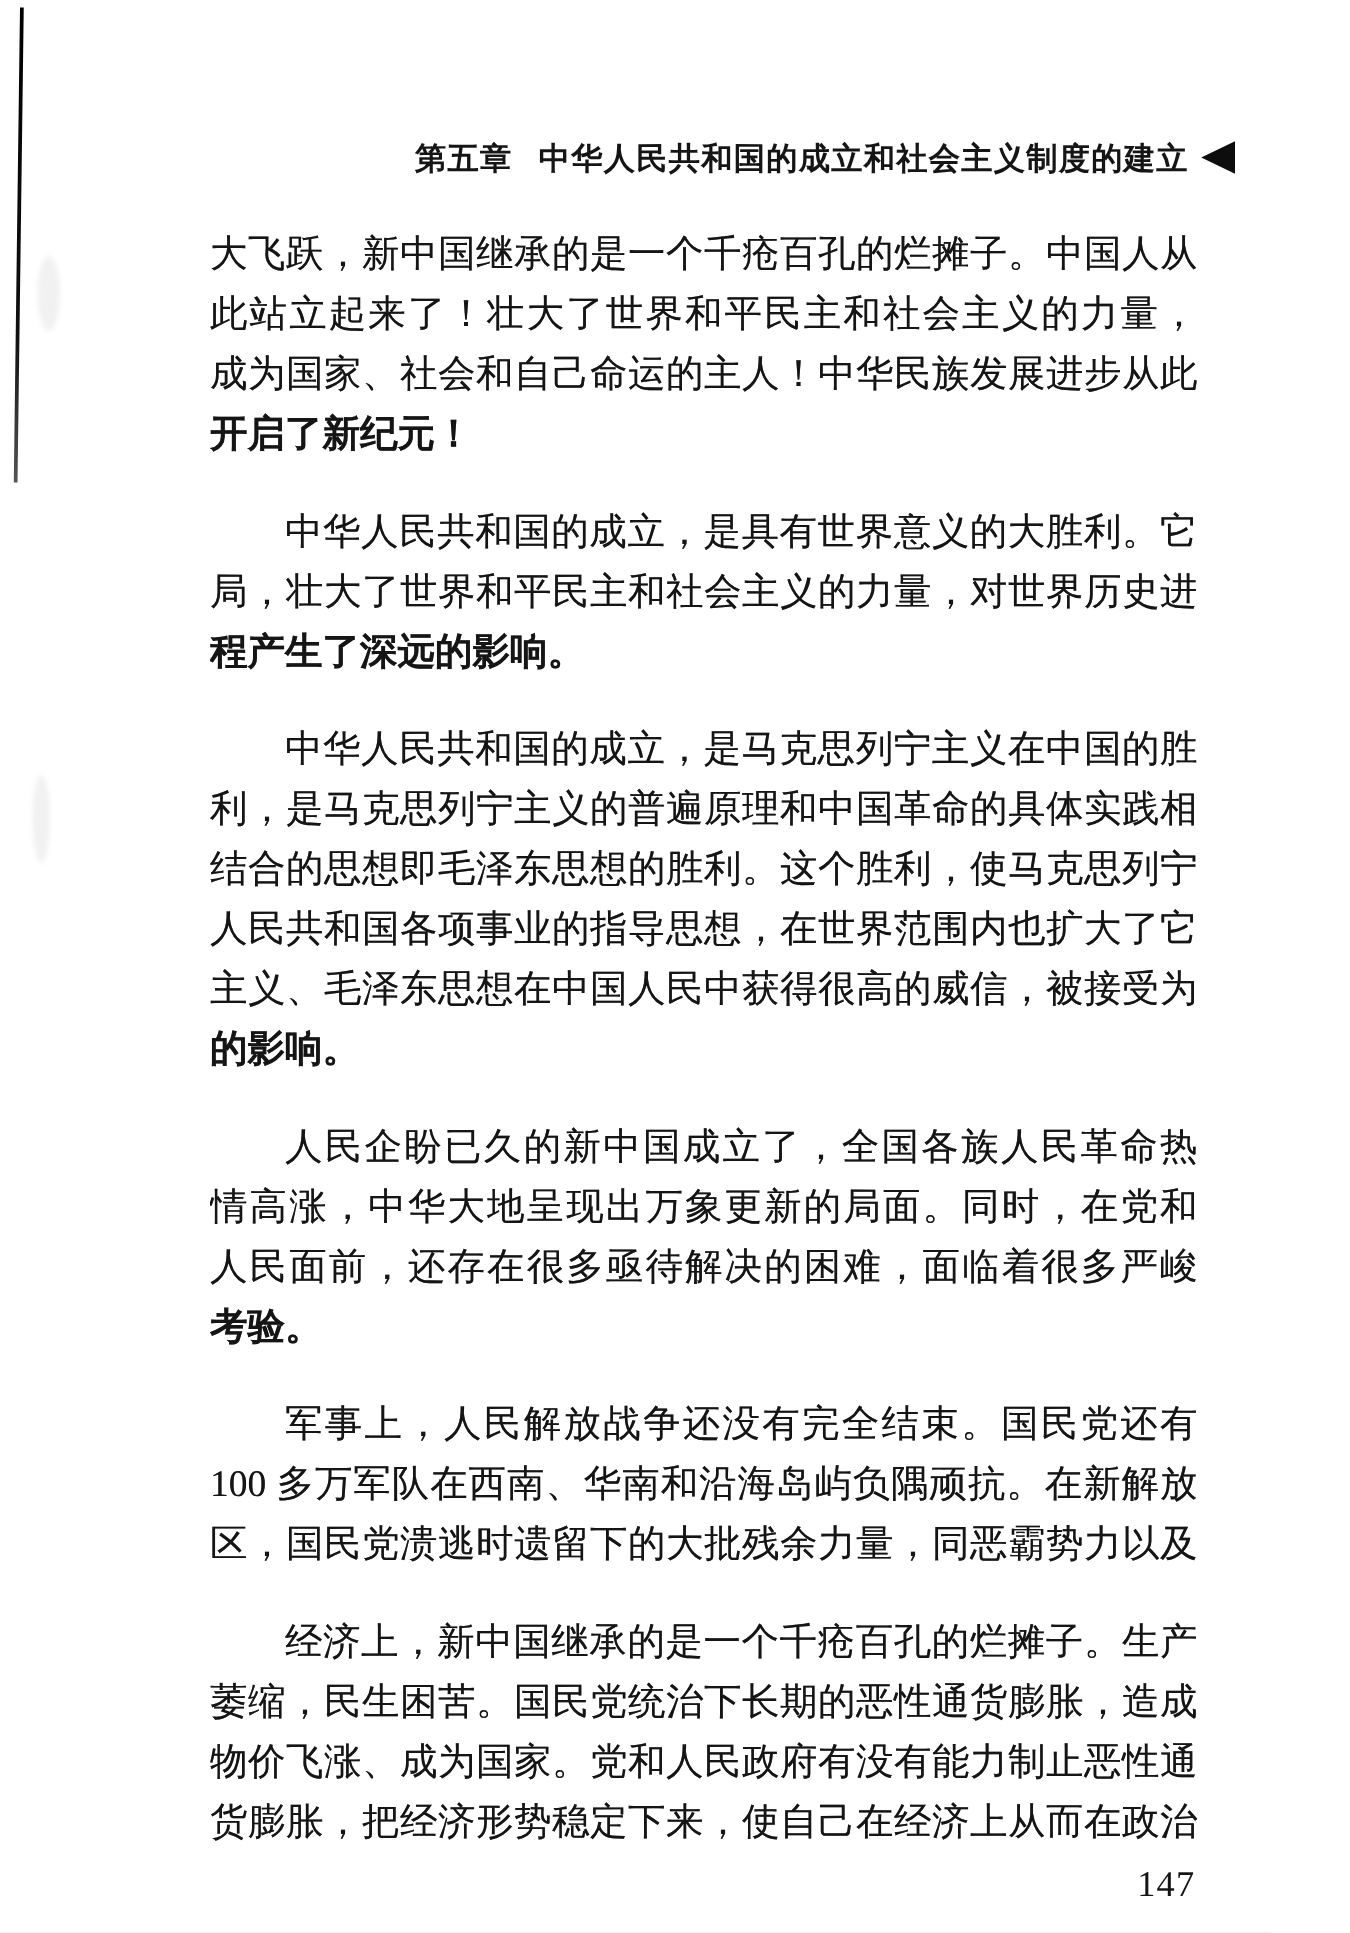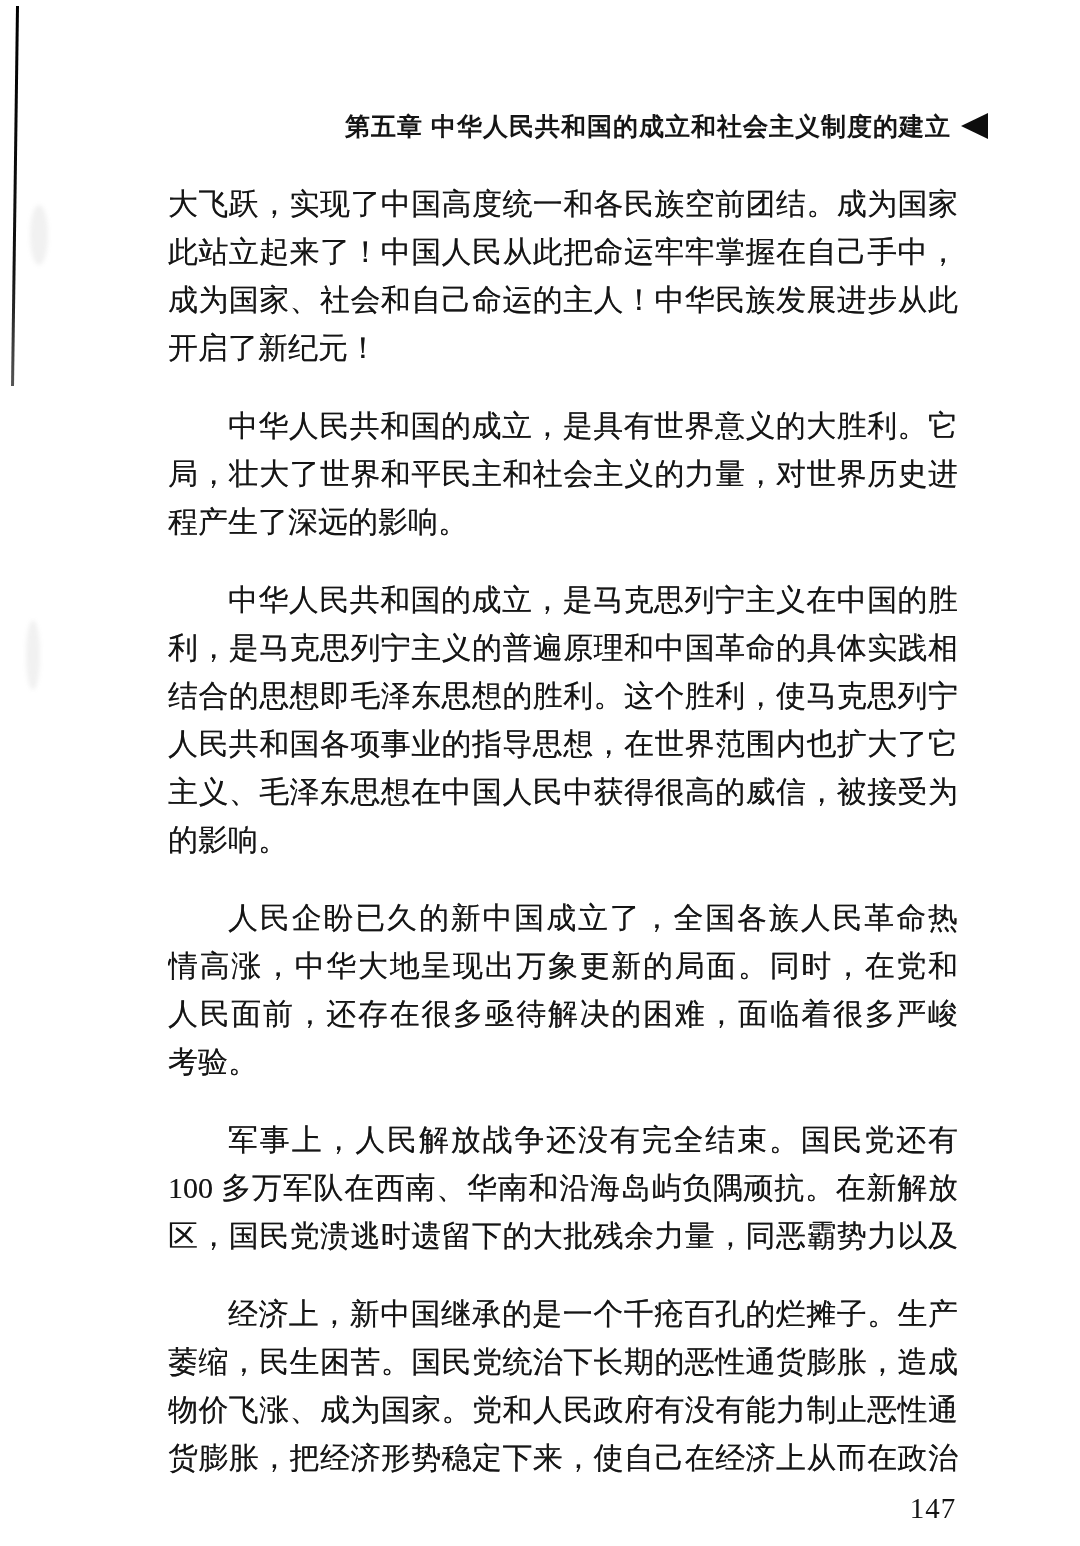--- a/index.html
+++ b/index.html
@@ -40,21 +40,21 @@
     top: 110px;
     left: 0;
     right: 92px;
     text-align: right;
     font-family: "Liberation Sans", "DejaVu Sans", sans-serif;
     font-weight: bold;
     font-size: 25px;
     letter-spacing: 1px;
     white-space: nowrap;
   }
-  .hdr .chapter { margin-right: 8px; }
+  .hdr .chapter { margin-right: 21px; }
   .hdr .tri {
     display: inline-block;
     width: 0; height: 0;
     border-top: 13px solid transparent;
     border-bottom: 13px solid transparent;
     border-right: 27px solid #0d0d0d;
     margin-left: 10px;
     vertical-align: -4px;
   }
 
@@ -73,20 +73,21 @@
     line-height: 48px;
     text-align: justify;
     text-align-last: justify;
     text-justify: inter-character;
     overflow: hidden;
     white-space: nowrap;
   }
   .line.short {
     text-align: left;
     text-align-last: left;
+    font-weight: bold;
   }
   .line.ind { text-indent: 2em; }
 
   .pagenum {
     position: absolute;
     top: 1492px;
     left: 898px;
     width: 70px;
     text-align: center;
     font-size: 29px;
@@ -103,22 +104,22 @@
   <div class="smudge s2"></div>
 
   <div class="hdr">
     <span class="chapter">第五章</span><span>中华人民共和国的成立和社会主义制度的建立</span><span class="tri"></span>
   </div>
 
   <div class="bodytext">
 
     <p class="para">
       </p>
-      <div class="line">大飞跃，实现了中国高度统一和各民族空前团结。成为国家</div>
-      <div class="line">此站立起来了！中国人民从此把命运牢牢掌握在自己手中，</div>
+      <div class="line">大飞跃，新中国继承的是一个千疮百孔的烂摊子。中国人从</div>
+      <div class="line">此站立起来了！壮大了世界和平民主和社会主义的力量，</div>
       <div class="line">成为国家、社会和自己命运的主人！中华民族发展进步从此</div>
       <div class="line short">开启了新纪元！</div>
     <p></p>
 
     <p class="para">
       </p>
       <div class="line ind">中华人民共和国的成立，是具有世界意义的大胜利。它</div>
       <div class="line">局，壮大了世界和平民主和社会主义的力量，对世界历史进</div>
       <div class="line short">程产生了深远的影响。</div>
     <p></p>

